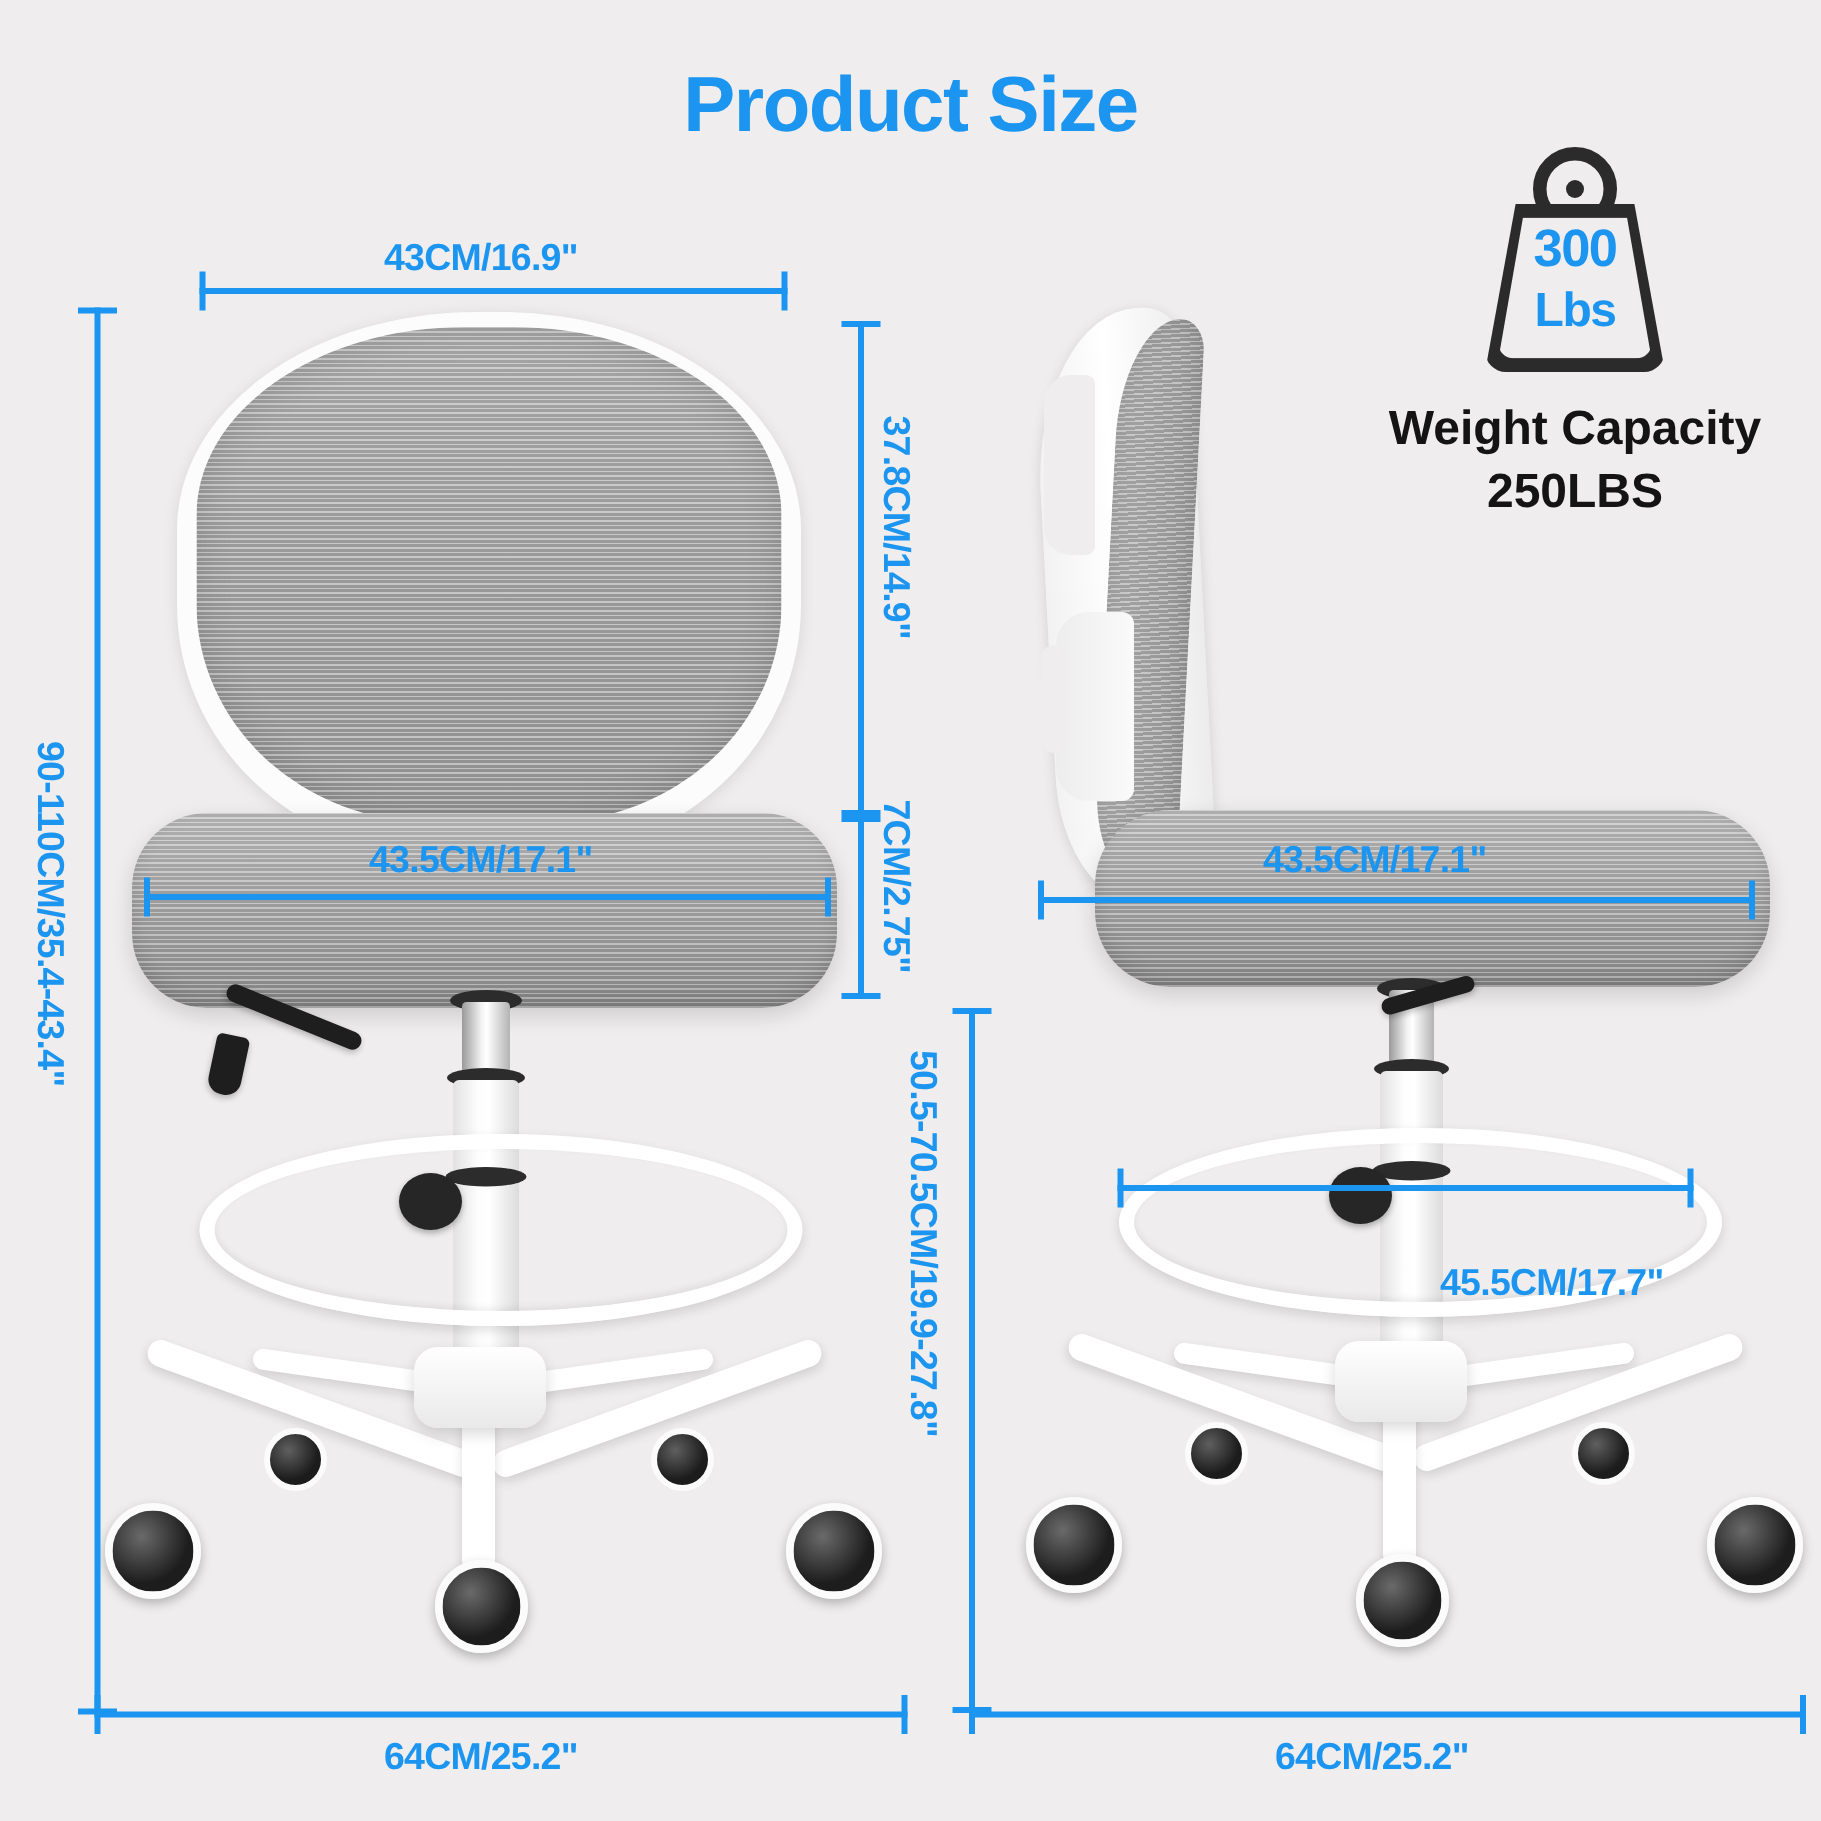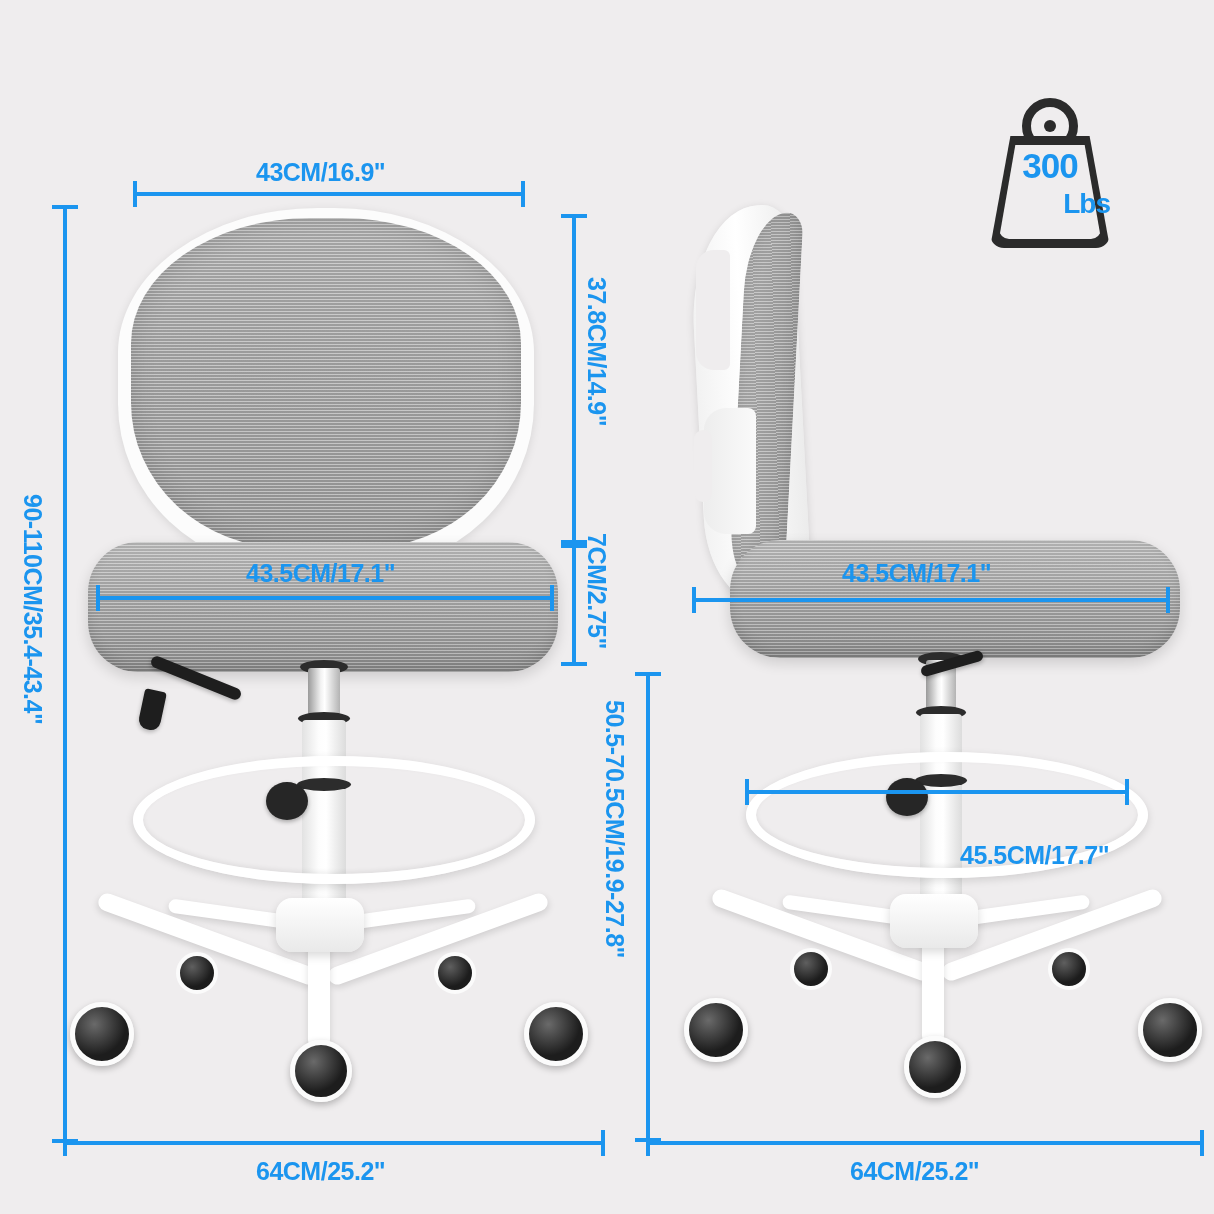--- a/index.html
+++ b/index.html
@@ -65,22 +65,22 @@
     background:#efedee;
     clip-path:polygon(16% 0%,84% 0%,100% 100%,0% 100%);
     border-radius:10px;
   }
   .w-num{
     position:absolute;left:0;top:50px;width:120px;text-align:center;
     color:#1b95ef;font-size:35px;font-weight:bold;line-height:1;
     letter-spacing:-1px;
   }
   .w-lbs{
-    position:absolute;left:0;top:92px;width:120px;text-align:right;
-    color:#1b95ef;font-size:28px;font-weight:bold;line-height:1;
+    position:absolute;left:0;top:92px;width:120px;text-align:center;
+    color:#1b95ef;font-size:32px;font-weight:bold;line-height:1;
     letter-spacing:-1px;
   }
   .weight-text{margin-top:14px;color:#141414;font-size:32px;font-weight:bold;line-height:1.32;}
   .weight-text div{white-space:nowrap;}
 
   
   .chair{position:absolute;}
 
   
   .back-frame{
@@ -168,32 +168,37 @@
   .side-lumbar{
     position:absolute;background:linear-gradient(to right,#ededed,#fafafa);
     border-radius:22px 8px 8px 22px;
   }
 </style>
 </head>
 <body>
 
 <div class="stage">
 
+  <div class="title">Product Size</div>
 
   <div class="weight-wrap">
     <div class="weight-icon">
       <div class="w-knob">
         <div class="w-knob-dot"></div>
       </div>
       <div class="w-body">
         <div class="w-body-inner"></div>
       </div>
       <div class="w-num">300</div>
       <div class="w-lbs">Lbs</div>
     </div>
+    <div class="weight-text">
+      <div>Weight Capacity</div>
+      <div>250LBS</div>
+    </div>
   </div>
 
   <div class="chair" style="left:0;top:0;width:620px;height:1214px;">
 
     <div class="back-frame" style="left:118px;top:208px;width:416px;height:362px;"></div>
     <div class="back-mesh" style="left:131px;top:218px;width:390px;height:330px;"></div>
 
     <div class="seat" style="left:88px;top:542px;width:470px;height:130px;"></div>
 
     <div class="lever" style="left:148px;top:672px;width:96px;height:12px;transform:rotate(22deg);"></div>

